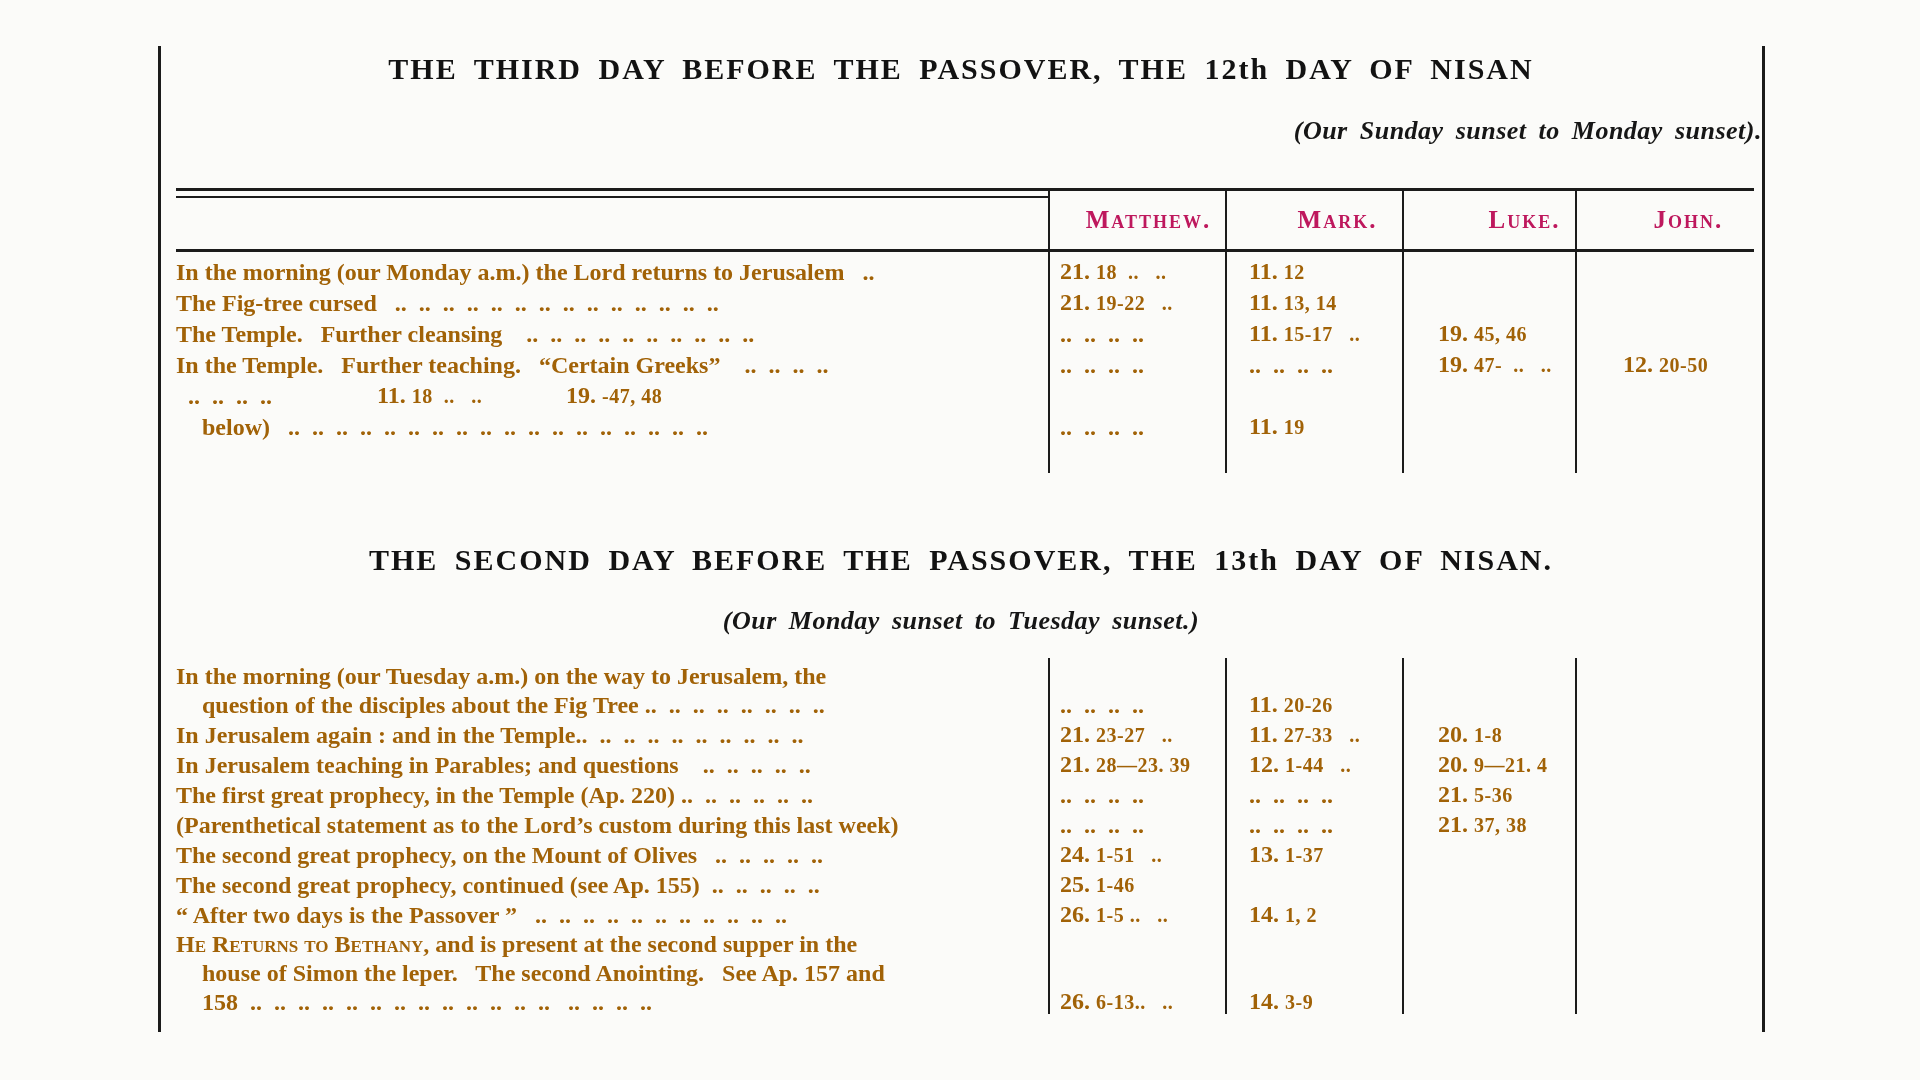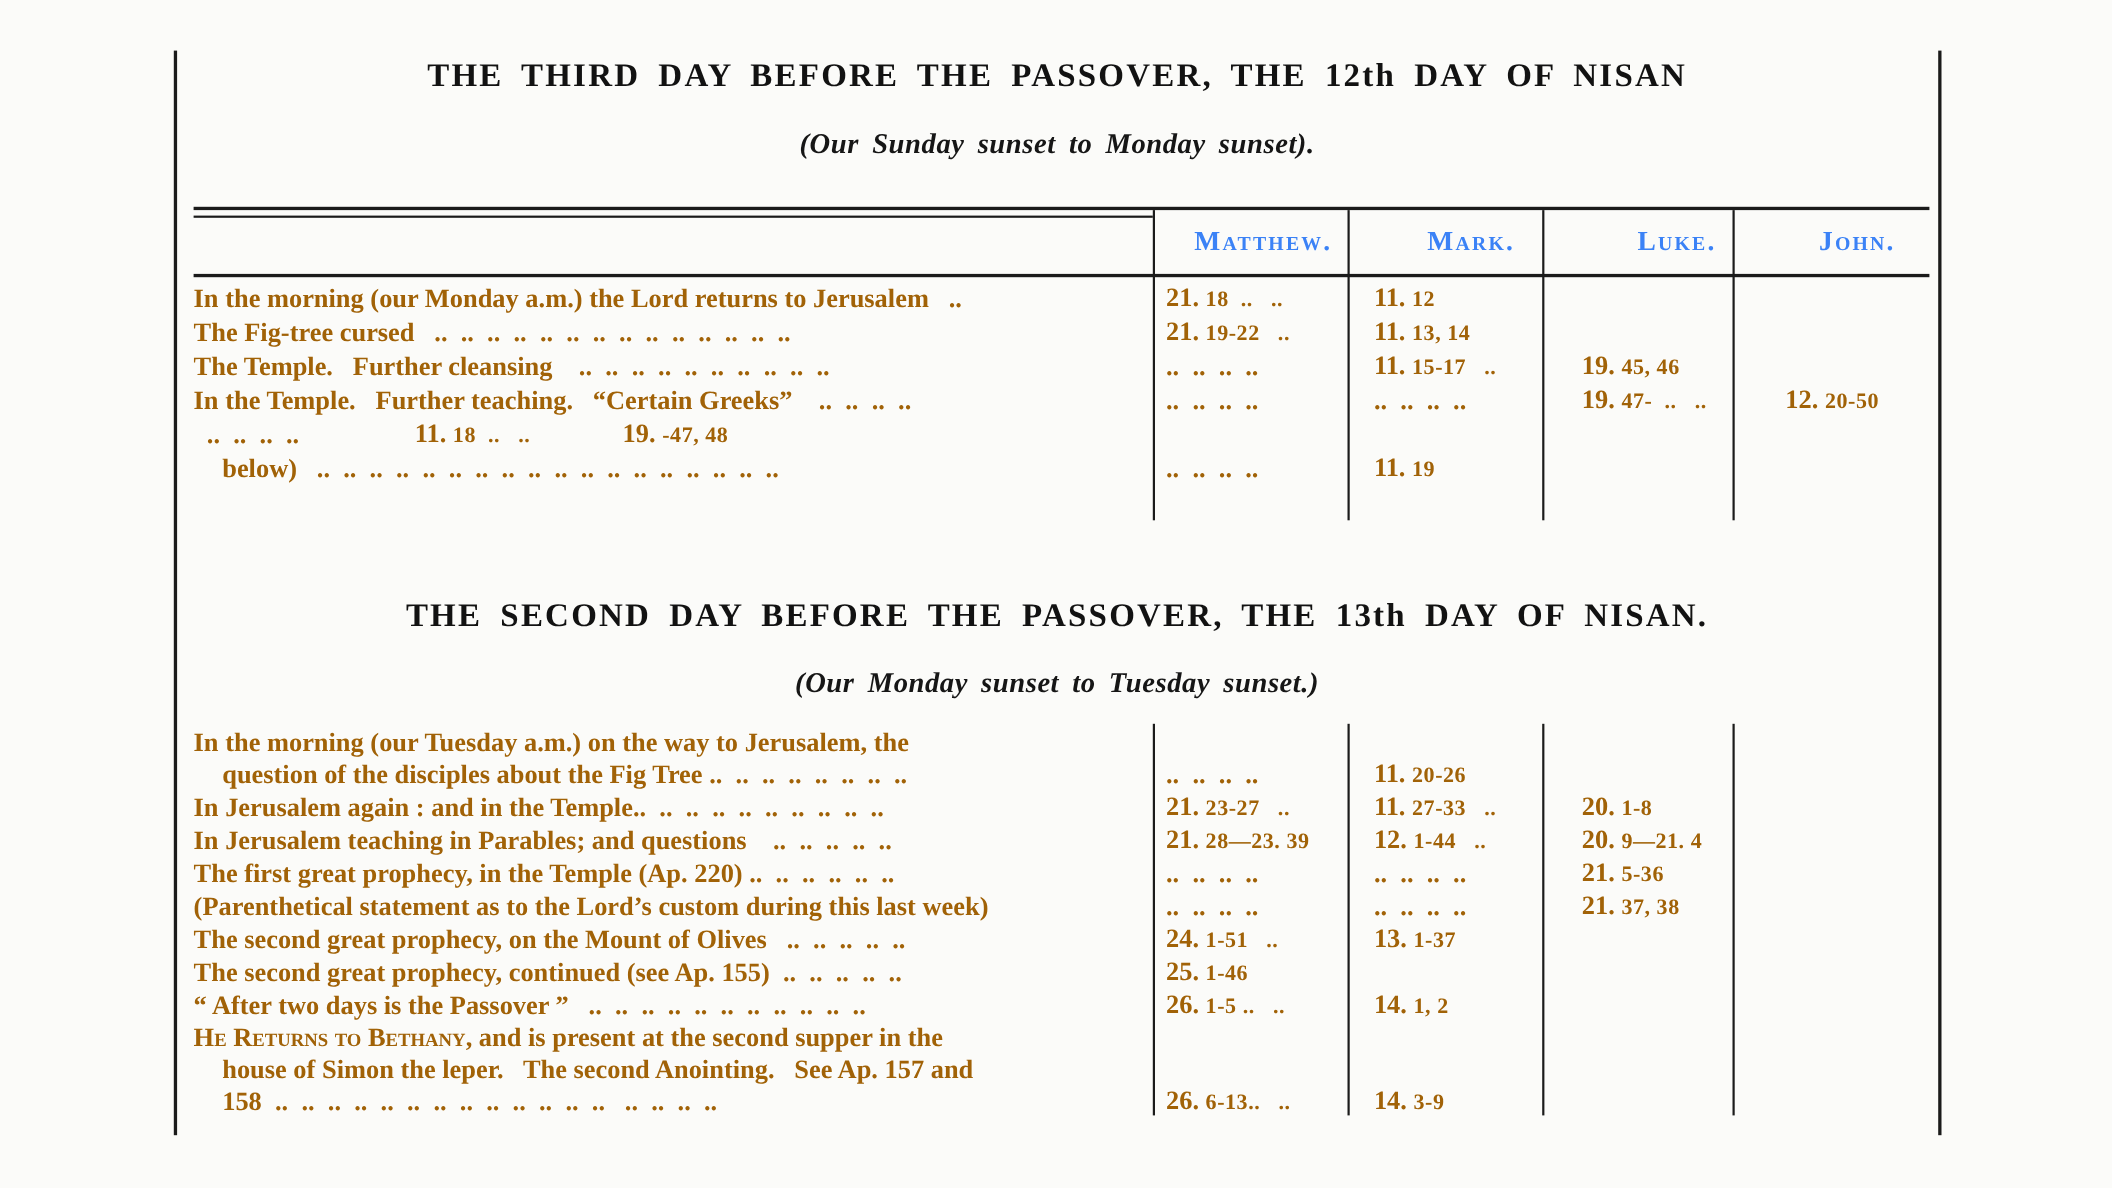--- a/index.html
+++ b/index.html
@@ -18,33 +18,33 @@
     font-weight:bold;font-size:30px;letter-spacing:2px;word-spacing:7px;
     color:#121212;
   }
   .t1title{top:52px;}
   .t2title{top:543px;}
   .subtitle{
     position:absolute;left:160px;width:1602px;text-align:center;
     font-weight:bold;font-style:italic;font-size:26px;letter-spacing:.5px;word-spacing:5px;
     color:#161616;
   }
-  .t1sub{top:116px;}
+  .t1sub{top:116px;text-align:right;}
   .t2sub{top:606px;}
 
   .gtable{position:absolute;left:176px;width:1578px;}
   .gtable.t1{top:188px;border-top:3px solid #1b1b1b;}
   .gtable.t2{top:658px;}
 
   .rule2{position:absolute;left:0;top:5px;width:872px;height:2px;background:#1b1b1b;}
 
   .thead{display:flex;align-items:center;height:58px;border-bottom:3px solid #1b1b1b;}
   .hc{
     font-variant:small-caps;font-weight:bold;font-size:25px;letter-spacing:2px;
-    text-align:center;color:#3b82f6;
+    text-align:center;color:#be185d;
   }
 
   .rows{padding-top:4px;}
   .row{display:flex;align-items:flex-end;font-size:24px;font-weight:bold;color:#a16207;}
   .t1 .row{line-height:30px;}
   .t2 .row{line-height:29px;}
 
   .cell{white-space:pre;overflow:hidden;}
   .cdesc{width:872px;}
   .cm{width:177px;padding-left:12px;}

